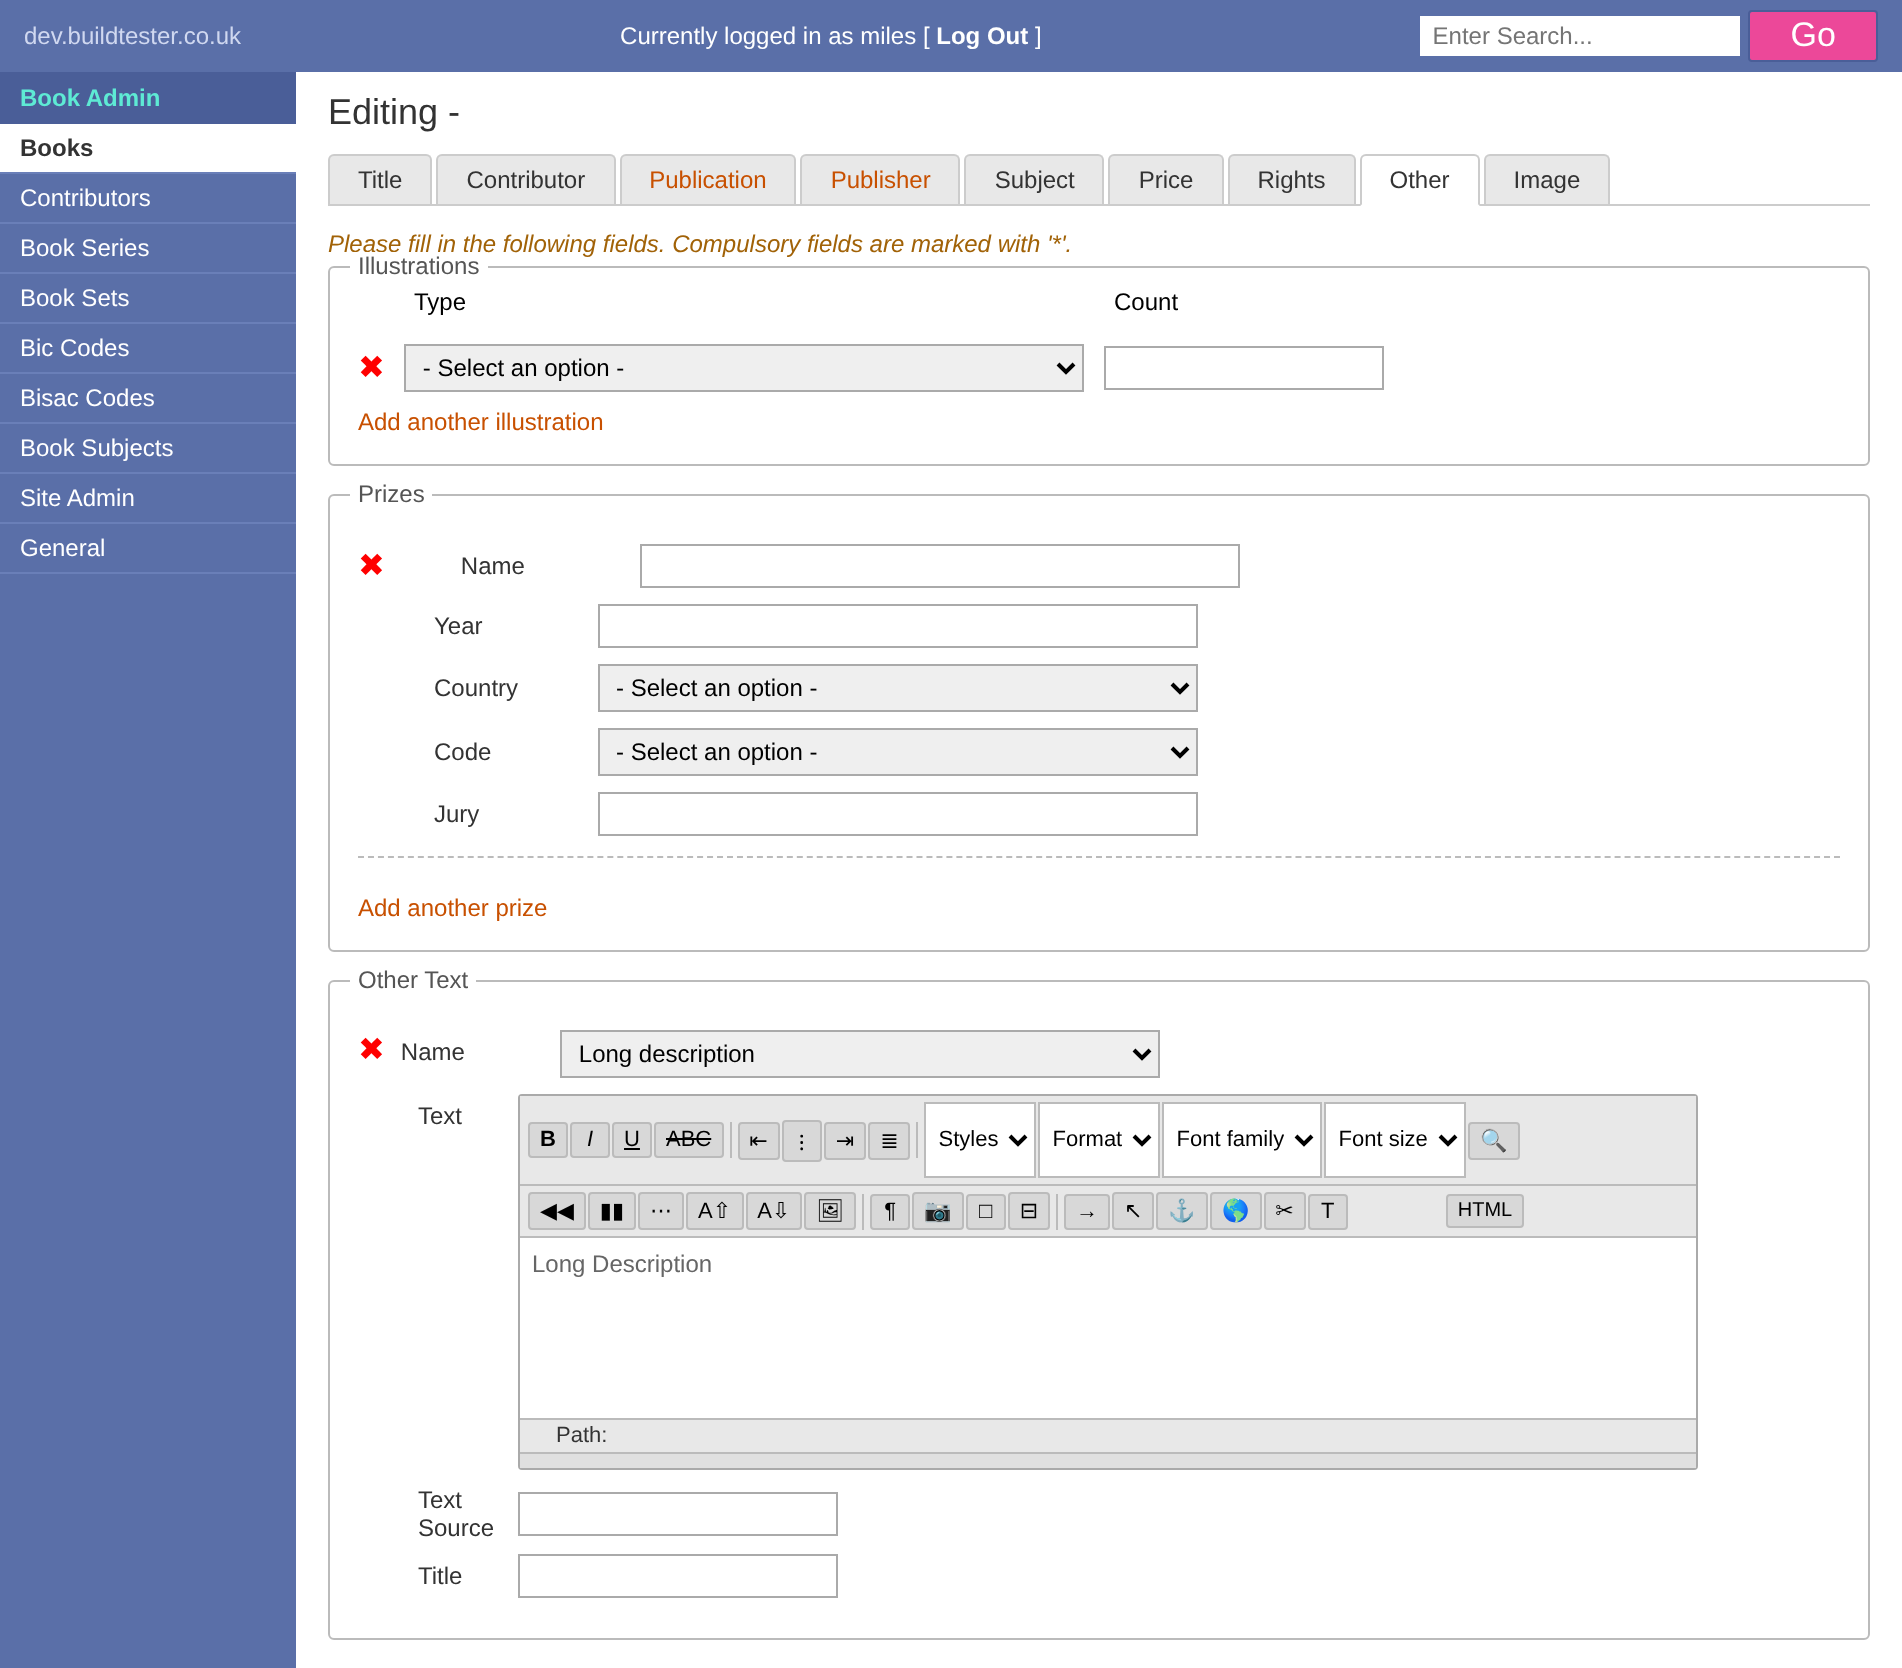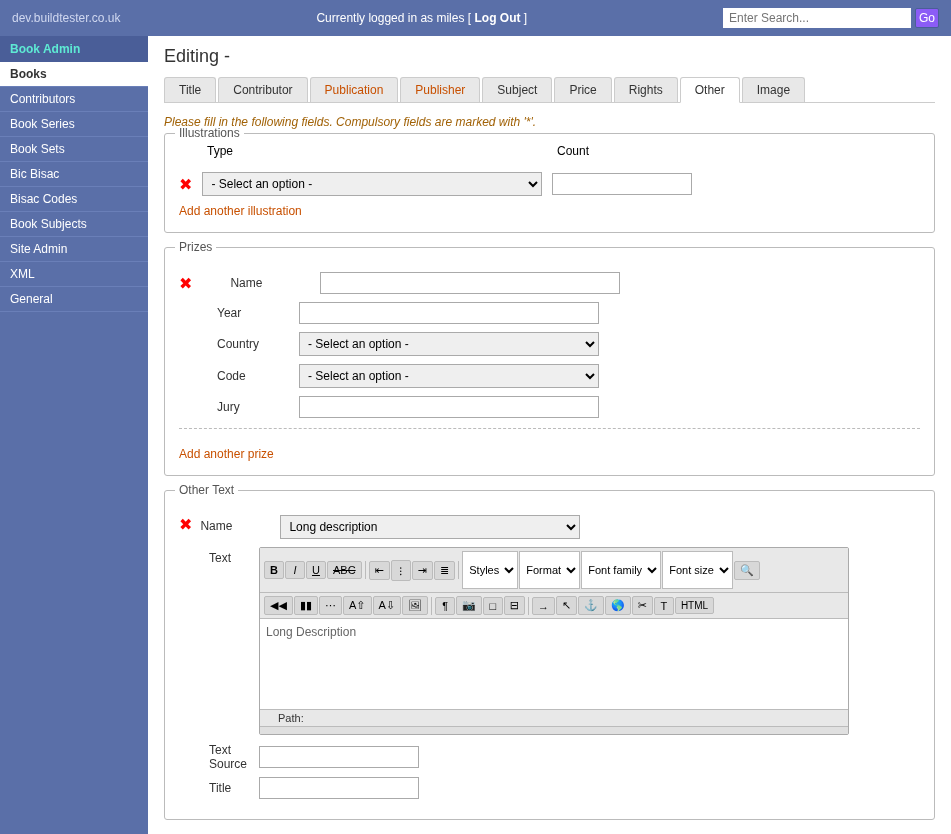--- a/index.html
+++ b/index.html
@@ -16,29 +16,29 @@
       height: 36px;
     }
     .topbar-logo { font-size: 12px; color: #d0d8f0; }
     .topbar-user { font-size: 12px; color: #fff; }
     .topbar-user a { color: #fff; text-decoration: none; font-weight: bold; }
     .topbar-search { display: flex; align-items: center; gap: 4px; }
     .topbar-search input {
       padding: 3px 6px;
       font-size: 12px;
       border: none;
-      width: 188px;
+      width: 160px;
       color: #1d4ed8;
     }
     .topbar-search button {
-      background: #8b5cf6;
+      background: #ec4899;
       border: 1px solid #4a5e98;
       color: #fff;
-      padding: 2px 3px;
-      font-size: 12px;
+      padding: 2px 20px;
+      font-size: 17px;
       cursor: pointer;
       border-radius: 2px;
     }
 
     
     .layout { display: flex; min-height: calc(100vh - 36px); }
 
     
     .sidebar {
       width: 148px;
@@ -291,25 +291,24 @@
 </div>
 
 <div class="layout">
 
   <div class="sidebar">
     <div class="sidebar-section-header">Book Admin</div>
     <div class="sidebar-item selected">Books</div>
     <div class="sidebar-item">Contributors</div>
     <div class="sidebar-item">Book Series</div>
     <div class="sidebar-item">Book Sets</div>
-    <div class="sidebar-item">Bic Bisac</div>
+    <div class="sidebar-item">Bic Codes</div>
     <div class="sidebar-item">Bisac Codes</div>
     <div class="sidebar-item">Book Subjects</div>
     <div class="sidebar-item">Site Admin</div>
-    <div class="sidebar-item">XML</div>
     <div class="sidebar-item">General</div>
   </div>
 
   <div class="main">
     <div class="page-title">Editing -</div>
 
     <div class="tabs">
       <div class="tab">Title</div>
       <div class="tab">Contributor</div>
       <div class="tab orange">Publication</div>
@@ -439,21 +438,21 @@
               <button class="rte-btn">📷</button>
               <button class="rte-btn">□</button>
               <button class="rte-btn">⊟</button>
               <div class="rte-sep"></div>
               <button class="rte-btn">→</button>
               <button class="rte-btn">↖</button>
               <button class="rte-btn">⚓</button>
               <button class="rte-btn">🌎</button>
               <button class="rte-btn">✂</button>
               <button class="rte-btn">T</button>
-              <button class="rte-btn" style="font-size:10px;">HTML</button>
+              <button class="rte-btn" style="font-size:10px;margin-left:48px;">HTML</button>
             </div>
 
             <div class="rte-body">
               <span>Long Description</span>
             </div>
 
             <div class="rte-path">
               <span>Path:</span>
             </div>
 

